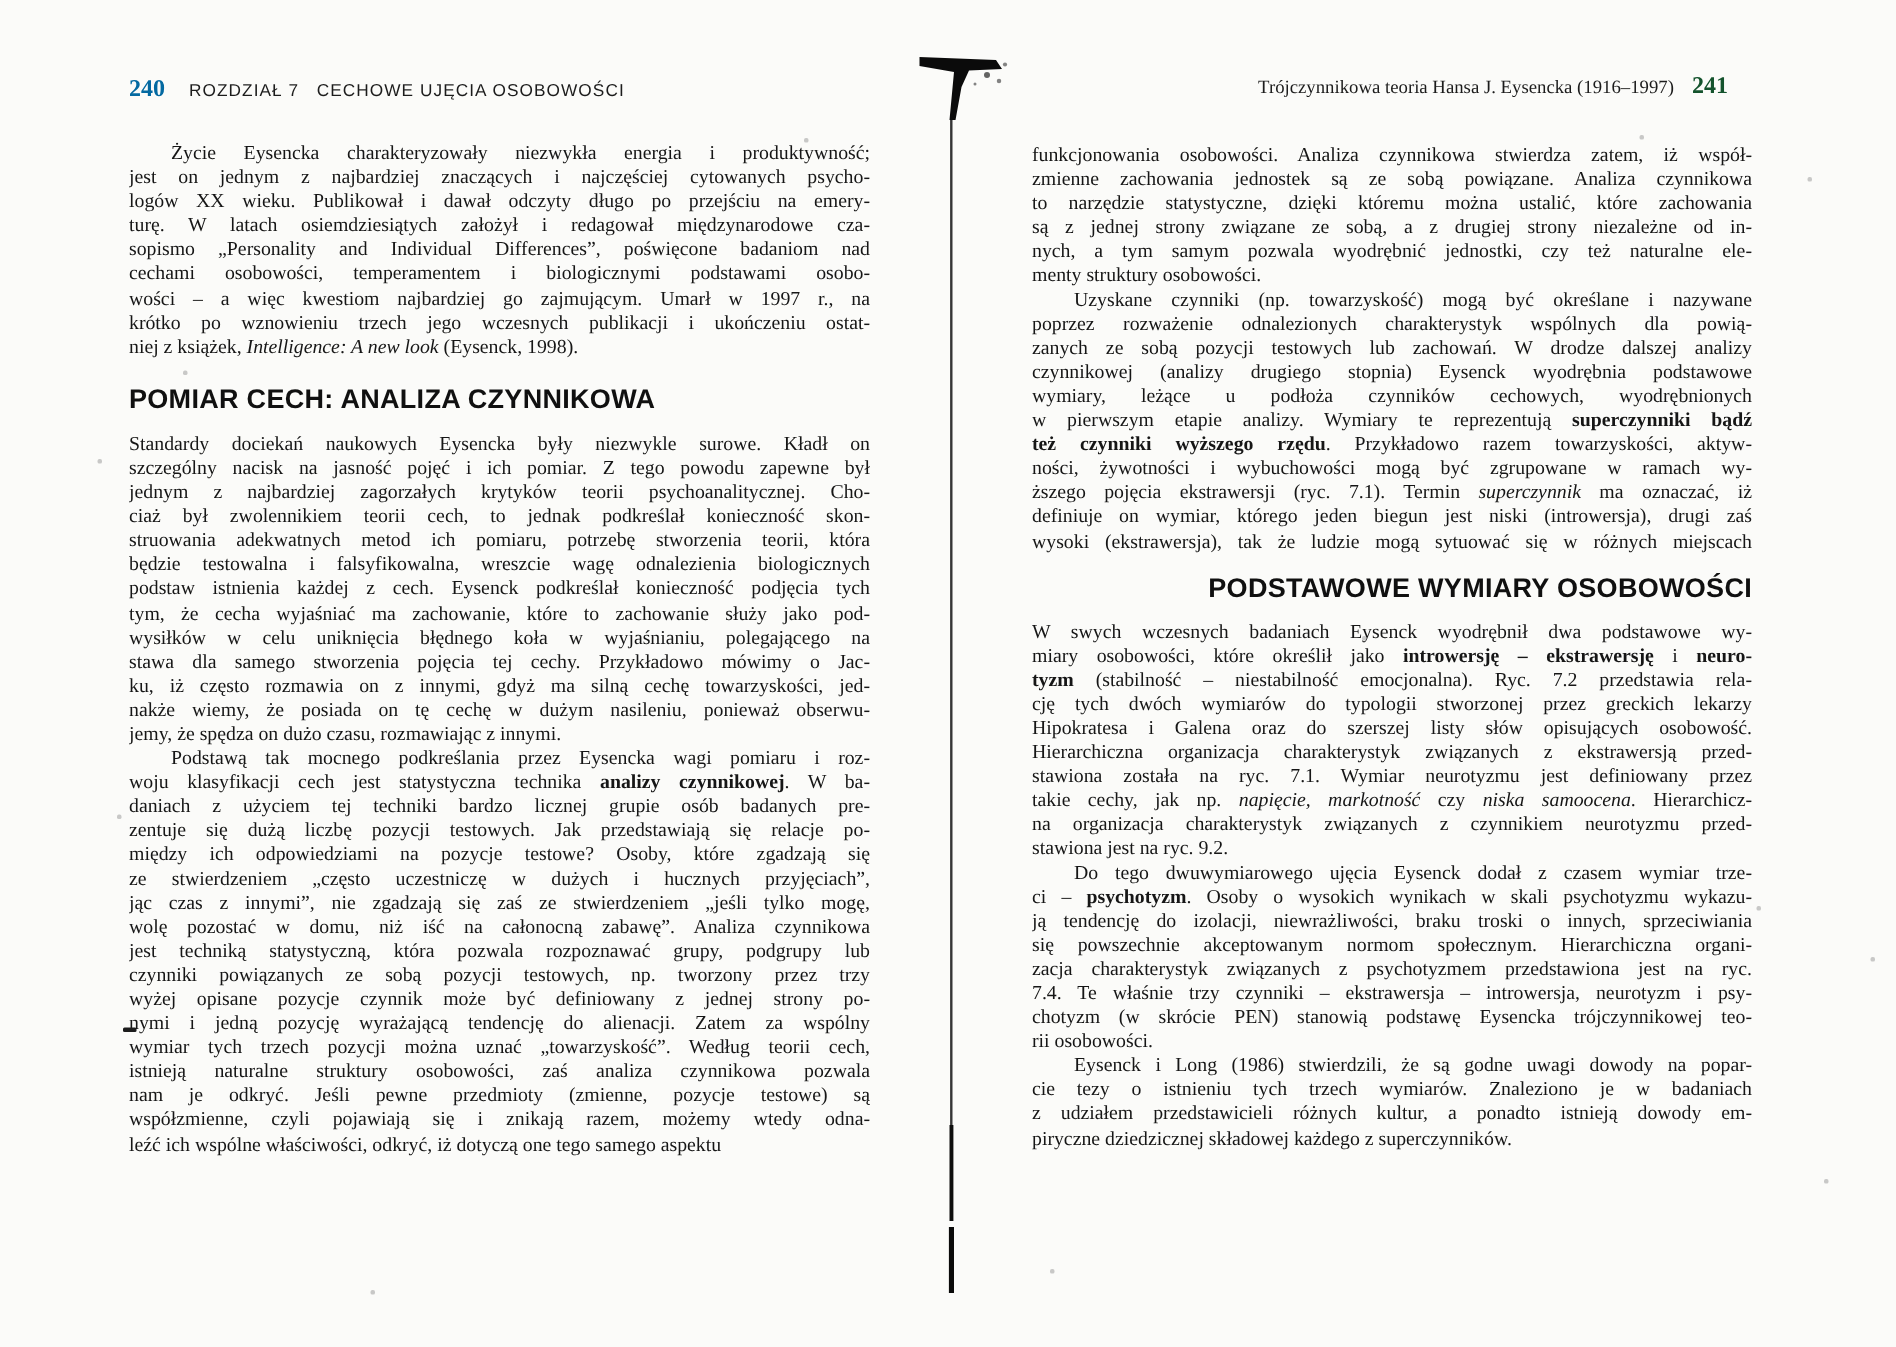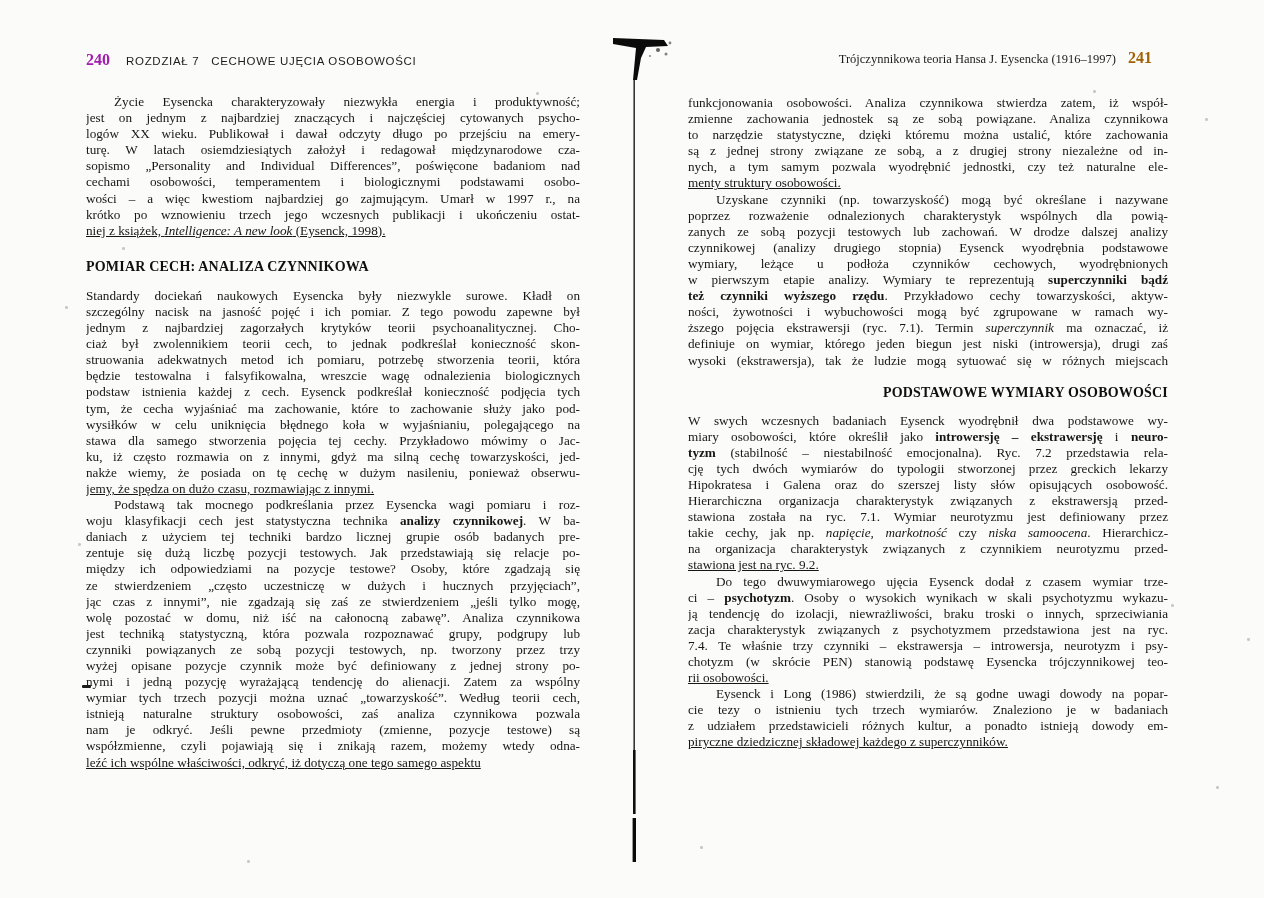--- a/index.html
+++ b/index.html
@@ -3,50 +3,50 @@
 <meta charset="utf-8">
 <style>
   html,body{margin:0;padding:0;}
   body{
     width:1264px;height:898px;position:relative;overflow:hidden;
     background:#fbfbf9;
     font-family:"Liberation Serif", serif;
   }
   
   .pagenum{
-    position:absolute;font:bold 16px/1 "Liberation Serif", serif;color:#a21caf;
+    position:absolute;font:bold 16px/1 "Liberation Serif", serif;color:#0369a1;
   }
   .runhead-left{
     position:absolute;font:11.5px/1 "Liberation Sans", sans-serif;
     letter-spacing:.7px;color:#1c1c1c;white-space:pre;
   }
   .runhead-right{
     position:absolute;left:672px;top:50px;width:480px;
     display:flex;justify-content:flex-end;align-items:baseline;gap:12px;
   }
   .runhead-right .title{font:12.5px/1 "Liberation Serif", serif;color:#1c1c1c;}
-  .runhead-right .num{font:bold 16px/1 "Liberation Serif", serif;color:#a16207;}
+  .runhead-right .num{font:bold 16px/1 "Liberation Serif", serif;color:#14532d;}
   
   .page-body{position:absolute;color:#161616;}
   .page-body.left{left:86px;top:94px;width:494px;}
   .page-body.right{left:688px;top:95px;width:480px;}
   .para{margin:0;}
   .line{
     height:16.1px;overflow:hidden;
     font:13.2px/16.1px "Liberation Serif", serif;
     text-align:justify;text-align-last:justify;
     color:#161616;
   }
-  .line.last{text-align-last:left;text-decoration:underline;}
+  .line.last{text-align-last:left;}
   .line.indent{text-indent:28px;}
   .b{font-weight:bold;}
   .i{font-style:italic;margin-top:48px;}
   .section-heading{
-    font-family:Liberation Serif, serif;font-weight:bold;
-    font-size:14px;line-height:17px;letter-spacing:.2px;color:#101010;
+    font-family:Liberation Sans, sans-serif;font-weight:bold;
+    font-size:18px;line-height:17px;letter-spacing:.2px;color:#101010;
     margin:19px 0 13px 0;
   }
   .page-body.right .section-heading{margin:15px 0 12px 0;text-align:right;}
   
   .gutter{position:absolute;left:600px;top:34px;width:80px;height:832px;}
   .dash-artifact{
     position:absolute;left:82px;top:685px;width:9px;height:2.5px;
     background:#1c1c1c;border-radius:1px;
   }
   .sp{position:absolute;width:2.5px;height:2.5px;border-radius:50%;
@@ -120,21 +120,21 @@
       <div class="line">nych, a tym samym pozwala wyodrębnić jednostki, czy też naturalne ele-</div>
       <div class="line last">menty struktury osobowości.</div>
     </div>
     <div class="para">
       <div class="line indent">Uzyskane czynniki (np. towarzyskość) mogą być określane i nazywane</div>
       <div class="line">poprzez rozważenie odnalezionych charakterystyk wspólnych dla powią-</div>
       <div class="line">zanych ze sobą pozycji testowych lub zachowań. W drodze dalszej analizy</div>
       <div class="line">czynnikowej (analizy drugiego stopnia) Eysenck wyodrębnia podstawowe</div>
       <div class="line">wymiary, leżące u podłoża czynników cechowych, wyodrębnionych</div>
       <div class="line"><span>w pierwszym etapie analizy. Wymiary te reprezentują </span><span class="b">superczynniki</span><span class="b"> bądź</span></div>
-      <div class="line"><span class="b">też czynniki wyższego rzędu</span><span>. Przykładowo cechy towarzyskości, aktyw-</span></div>
+      <div class="line"><span class="b">też czynniki wyższego rzędu</span><span>. Przykładowo razem towarzyskości, aktyw-</span></div>
       <div class="line">ności, żywotności i wybuchowości mogą być zgrupowane w ramach wy-</div>
       <div class="line"><span>ższego pojęcia ekstrawersji (ryc. 7.1). Termin </span><span class="i">superczynnik</span><span> ma oznaczać, iż</span></div>
       <div class="line">definiuje on wymiar, którego jeden biegun jest niski (introwersja), drugi zaś</div>
       <div class="line">wysoki (ekstrawersja), tak że ludzie mogą sytuować się w różnych miejscach</div>
     </div>
     <div class="section-heading">PODSTAWOWE WYMIARY OSOBOWOŚCI</div>
     <div class="para">
       <div class="line">W swych wczesnych badaniach Eysenck wyodrębnił dwa podstawowe wy-</div>
       <div class="line"><span>miary osobowości, które określił jako </span><span class="b">introwersję – ekstrawersję</span><span> i </span><span class="b">neuro-</span></div>
       <div class="line"><span class="b">tyzm</span><span> (stabilność – niestabilność emocjonalna). Ryc. 7.2 przedstawia rela-</span></div>
@@ -143,20 +143,21 @@
       <div class="line">Hierarchiczna organizacja charakterystyk związanych z ekstrawersją przed-</div>
       <div class="line">stawiona została na ryc. 7.1. Wymiar neurotyzmu jest definiowany przez</div>
       <div class="line"><span>takie cechy, jak np. </span><span class="i">napięcie, markotność</span><span> czy </span><span class="i">niska samoocena</span><span>. Hierarchicz-</span></div>
       <div class="line">na organizacja charakterystyk związanych z czynnikiem neurotyzmu przed-</div>
       <div class="line last">stawiona jest na ryc. 9.2.</div>
     </div>
     <div class="para">
       <div class="line indent">Do tego dwuwymiarowego ujęcia Eysenck dodał z czasem wymiar trze-</div>
       <div class="line"><span>ci – </span><span class="b">psychotyzm</span><span>. Osoby o wysokich wynikach w skali psychotyzmu wykazu-</span></div>
       <div class="line">ją tendencję do izolacji, niewrażliwości, braku troski o innych, sprzeciwiania</div>
+      <div class="line">się powszechnie akceptowanym normom społecznym. Hierarchiczna organi-</div>
       <div class="line">zacja charakterystyk związanych z psychotyzmem przedstawiona jest na ryc.</div>
       <div class="line">7.4. Te właśnie trzy czynniki – ekstrawersja – introwersja, neurotyzm i psy-</div>
       <div class="line">chotyzm (w skrócie PEN) stanowią podstawę Eysencka trójczynnikowej teo-</div>
       <div class="line last">rii osobowości.</div>
     </div>
     <div class="para">
       <div class="line indent">Eysenck i Long (1986) stwierdzili, że są godne uwagi dowody na popar-</div>
       <div class="line">cie tezy o istnieniu tych trzech wymiarów. Znaleziono je w badaniach</div>
       <div class="line">z udziałem przedstawicieli różnych kultur, a ponadto istnieją dowody em-</div>
       <div class="line last">piryczne dziedzicznej składowej każdego z superczynników.</div>

